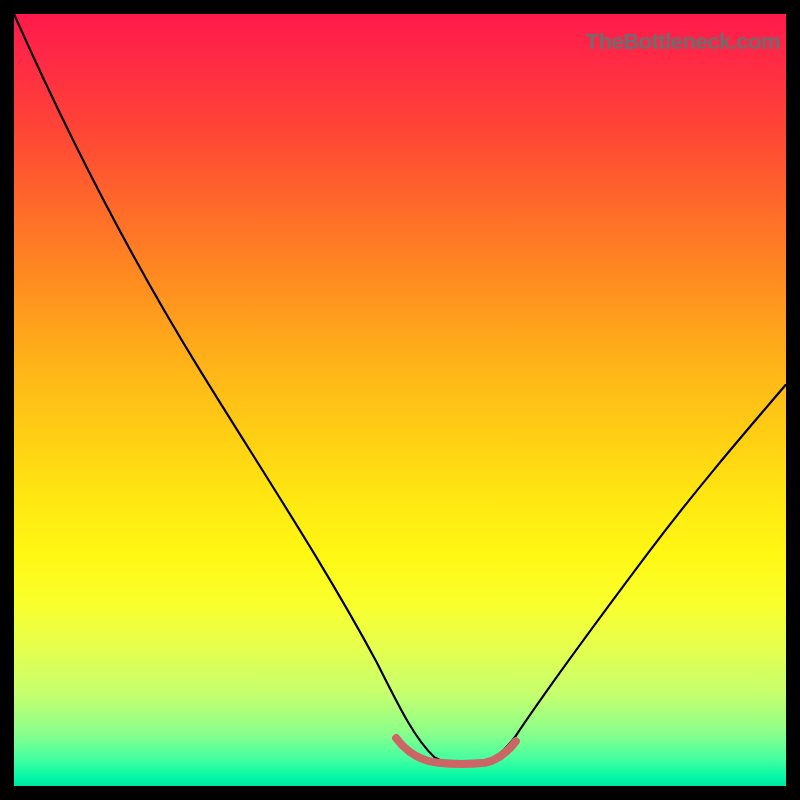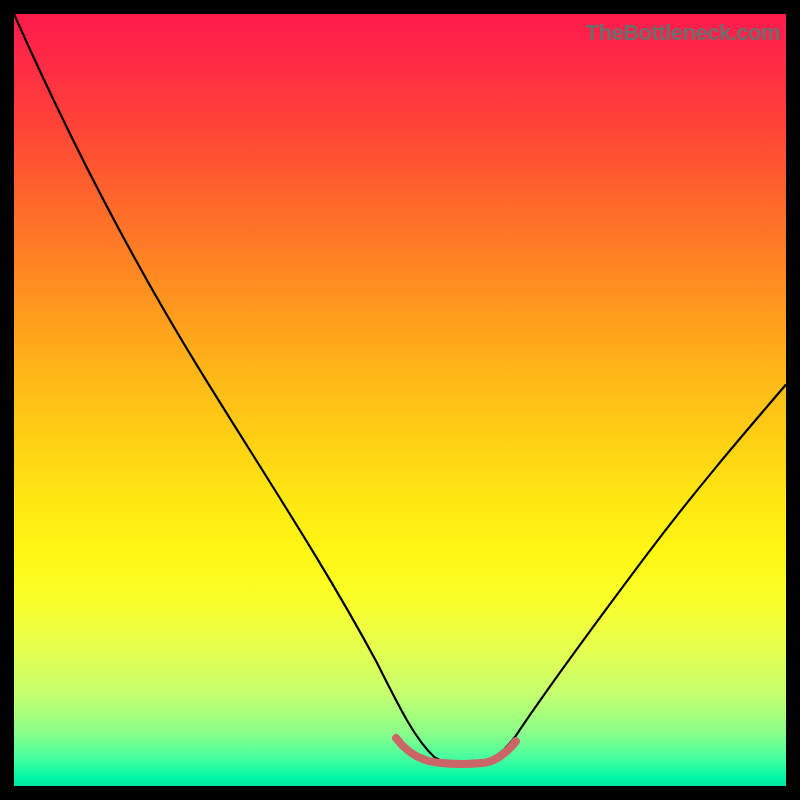--- a/index.html
+++ b/index.html
@@ -35,21 +35,21 @@
       #e6ff4e 82%,
       #c6ff6e 88%,
       #8cff8a 93%,
       #44ffa0 96.5%,
       #00f7a6 99%,
       #00e49e 100%);
   }
   .curve-layer { position: absolute; inset: 0; }
   .watermark {
     position: absolute;
-    top: 6px;
+    top: 15px;
     right: 6px;
     font-family: Arial, Helvetica, sans-serif;
     font-size: 22px;
     font-weight: bold;
     color: #6d6d6d;
     letter-spacing: -0.5px;
   }
 </style>
 </head>
 <body>

